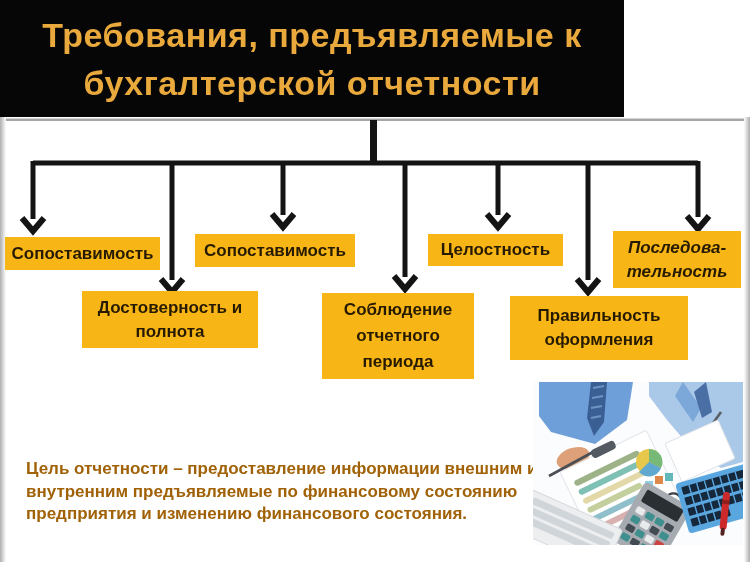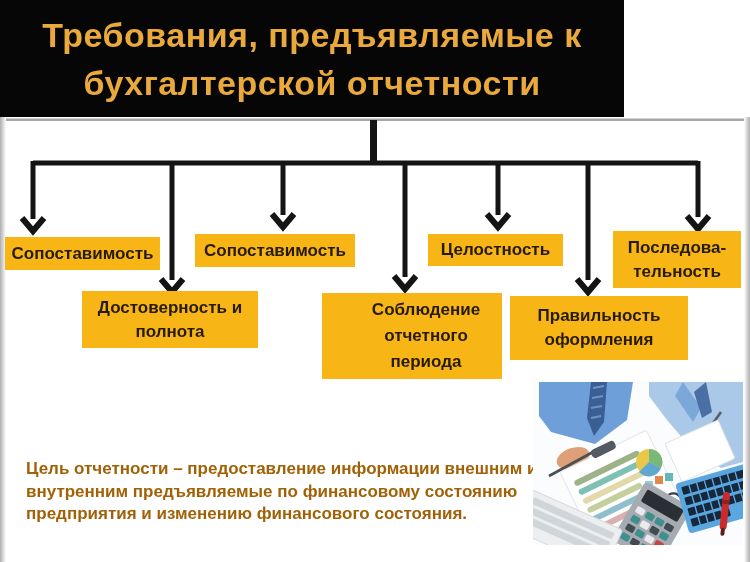--- a/index.html
+++ b/index.html
@@ -30,23 +30,23 @@
   
   .req-box{
     position:absolute;background:#F8B616;color:#261A00;
     display:flex;flex-direction:column;align-items:center;justify-content:center;
     font-weight:bold;font-size:17px;line-height:24px;text-align:center;
   }
   .req-box span{display:block;}
   .box-neutrality  {left:5px;  top:237px;width:155px;height:33px;}
   .box-comparability{left:195px;top:234px;width:160px;height:33px;}
   .box-integrity   {left:428px;top:234px;width:135px;height:32px;}
-  .box-consistency {left:613px;top:231px;width:128px;height:57px;}
+  .box-consistency {left:613px;top:231px;width:128px;height:57px;font-style:italic;}
   .box-reliability {left:82px; top:291px;width:176px;height:57px;}
-  .box-period      {left:322px;top:293px;width:152px;height:86px;line-height:26px;padding-left:28px;}
+  .box-period      {left:322px;top:293px;width:152px;height:86px;line-height:26px;}
   .box-correctness {left:510px;top:296px;width:178px;height:64px;}
   
   .footer{
     position:absolute;left:26px;top:458px;margin:0;
     font-weight:bold;font-size:17px;line-height:22.5px;color:#a16207;
   }
   .footer .f-line{display:block;white-space:nowrap;}
   
   .photo{position:absolute;left:533px;top:382px;width:210px;height:163px;margin:0;}
   .photo svg{display:block;width:100%;height:100%;}

